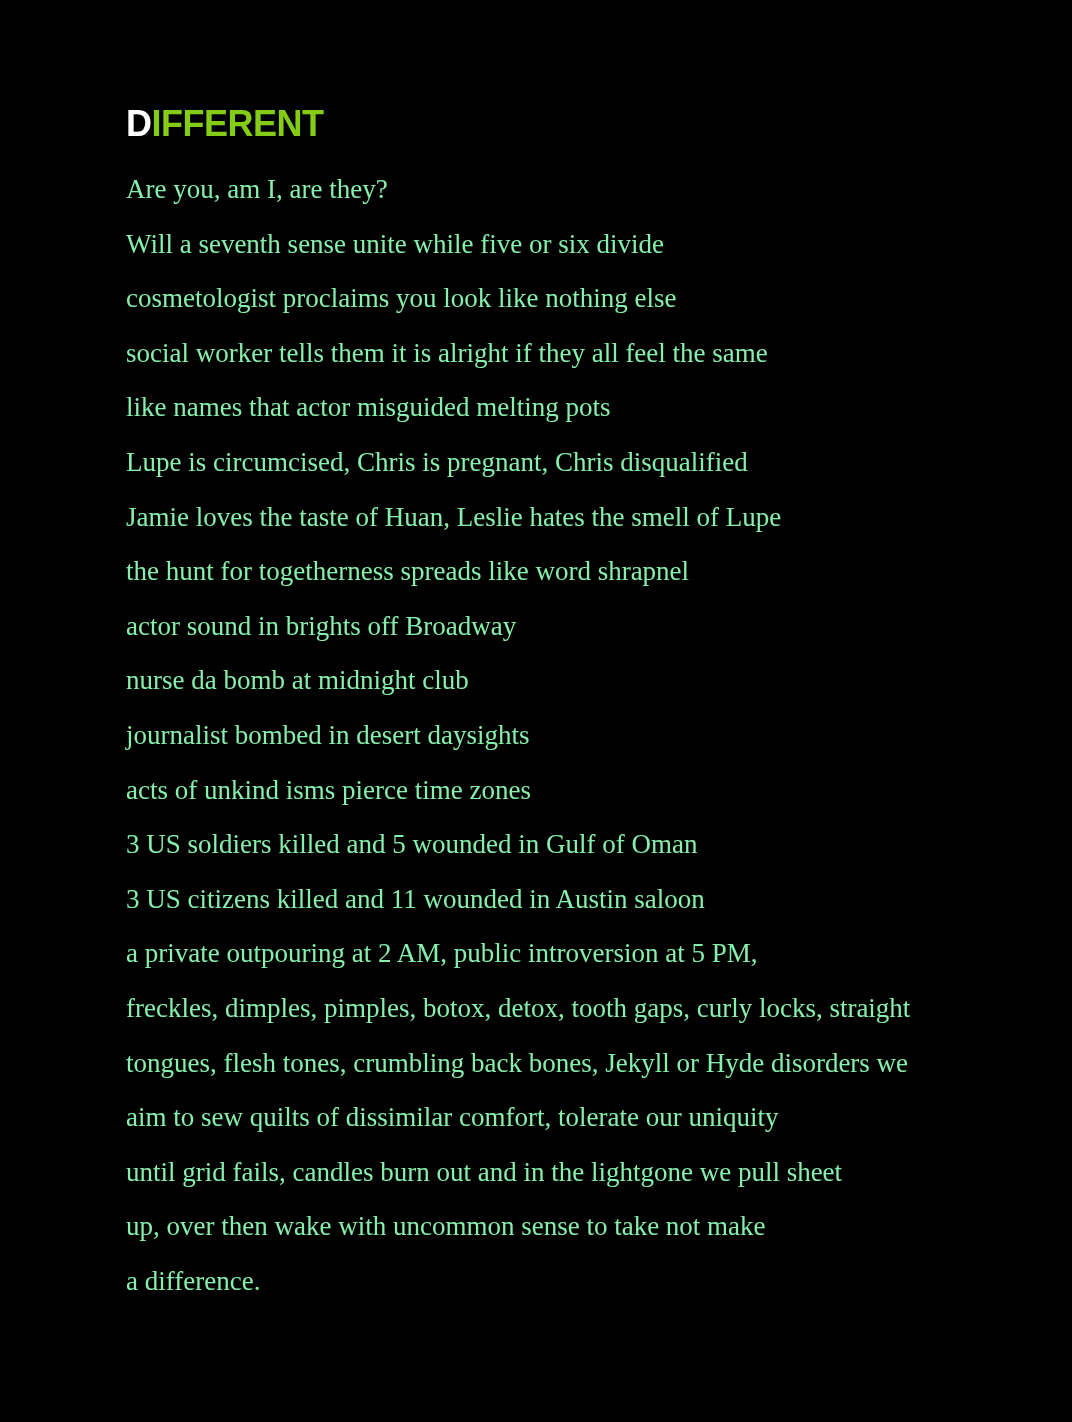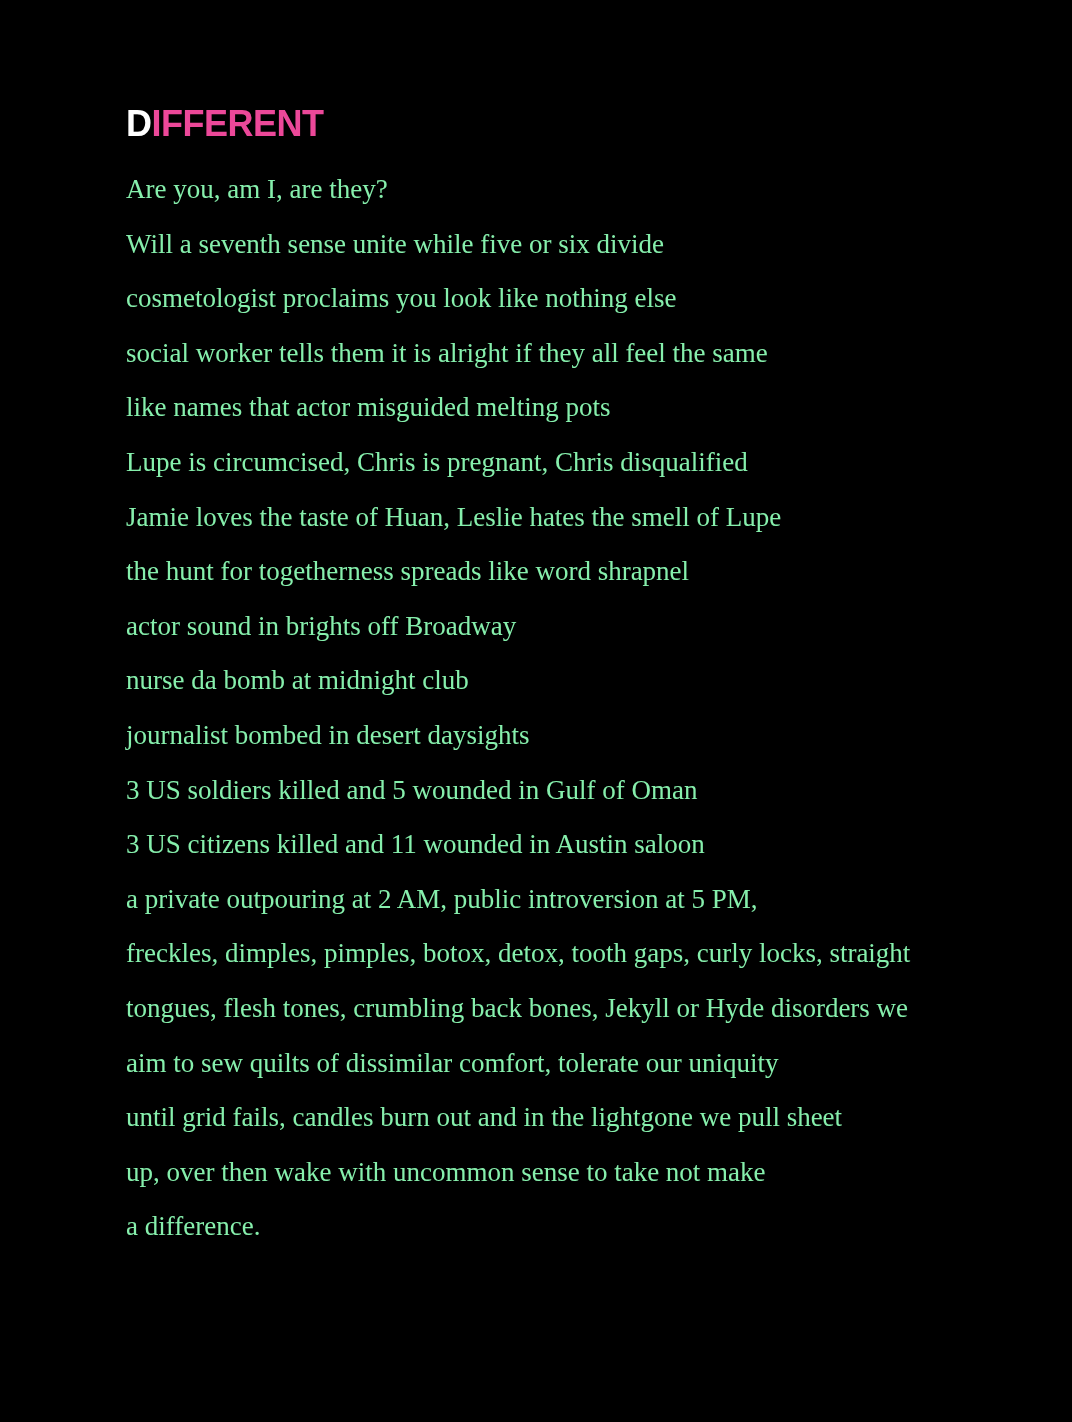--- a/index.html
+++ b/index.html
@@ -50,36 +50,37 @@
     line-height: 54.6px;
     color: #86efac;
     white-space: nowrap;
   }
 </style>
 </head>
 <body>
 
 <div class="page" style="background: rgb(0, 0, 0);">
   <h1 class="poem-title">
-    <span class="title-first" style="color: rgb(255, 255, 255);">D</span><span class="title-rest" style="color: #ec4899;">IFFERENT</span>
+    <span class="title-first" style="color: rgb(255, 255, 255);">D</span><span class="title-rest" style="color: #84cc16;">IFFERENT</span>
   </h1>
 
   <div class="poem-body">
 
   <div class="poem-line">Are you, am I, are they?</div>
       <div class="poem-line">Will a seventh sense unite while five or six divide</div>
       <div class="poem-line">cosmetologist proclaims you look like nothing else</div>
       <div class="poem-line">social worker tells them it is alright if they all feel the same</div>
       <div class="poem-line">like names that actor misguided melting pots</div>
       <div class="poem-line">Lupe is circumcised, Chris is pregnant, Chris disqualified</div>
       <div class="poem-line">Jamie loves the taste of Huan, Leslie hates the smell of Lupe</div>
       <div class="poem-line">the hunt for togetherness spreads like word shrapnel</div>
       <div class="poem-line">actor sound in brights off Broadway</div>
       <div class="poem-line">nurse da bomb at midnight club</div>
       <div class="poem-line">journalist bombed in desert daysights</div>
+      <div class="poem-line">acts of unkind isms pierce time zones</div>
       <div class="poem-line">3 US soldiers killed and 5 wounded in Gulf of Oman</div>
       <div class="poem-line">3 US citizens killed and 11 wounded in Austin saloon</div>
       <div class="poem-line">a private outpouring at 2 AM, public introversion at 5 PM,</div>
       <div class="poem-line">freckles, dimples, pimples, botox, detox, tooth gaps, curly locks, straight</div>
       <div class="poem-line">tongues, flesh tones, crumbling back bones, Jekyll or Hyde disorders we</div>
       <div class="poem-line">aim to sew quilts of dissimilar comfort, tolerate our uniquity</div>
       <div class="poem-line">until grid fails, candles burn out and in the lightgone we pull sheet</div>
       <div class="poem-line">up, over then wake with uncommon sense to take not make</div>
       <div class="poem-line">a difference.</div>
     </div>

